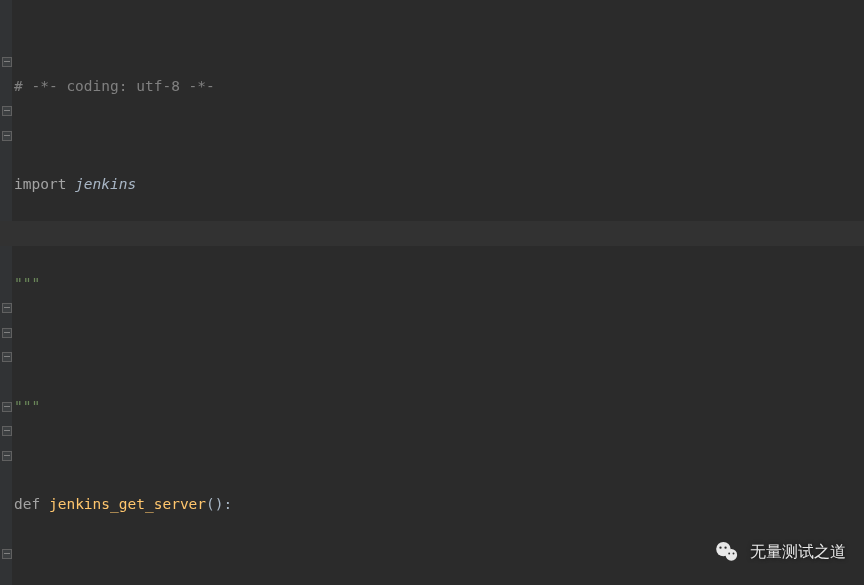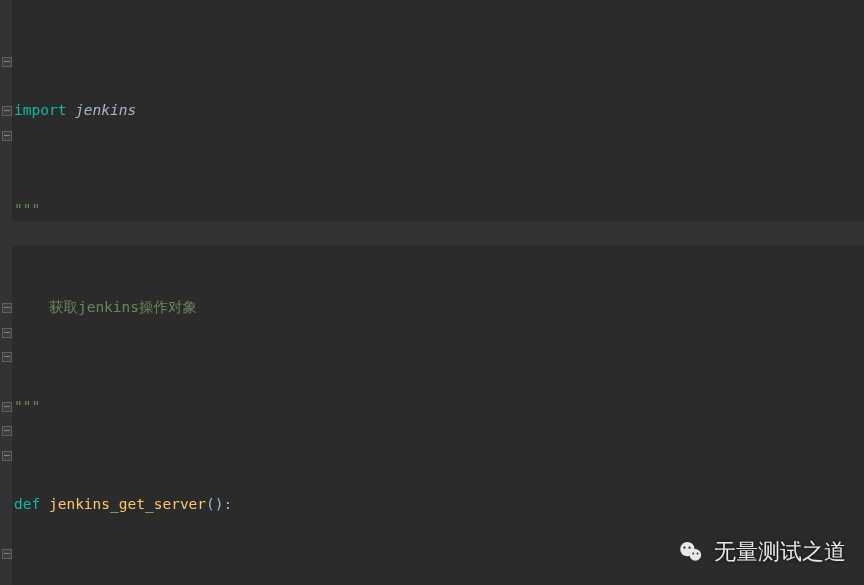--- a/index.html
+++ b/index.html
@@ -54,36 +54,36 @@
     left: 0;
     right: 0;
     height: 24.6px;
     background: #323232;
     z-index: 0;
   }
   .line > span, .line { position: relative; z-index: 1; }
 
   
   .c-comment { color: #808080; } 
-  .c-kw { color: #14b8a6; }      
+  .c-kw { color: #a3a3a3; }      
   .c-def { color: #ffc66d; }     
   .c-op { color: #a9b7c6; }
   .c-id { color: #a9b7c6; font-style: italic; }
   .c-doc { color: #6a8759; }
 
   .watermark {
     position: absolute;
     right: 18px;
     bottom: 20px;
     display: flex;
     align-items: center;
     gap: 10px;
     color: #e8e8e8;
     font-family: "PingFang SC", "Microsoft YaHei", sans-serif;
-    font-size: 22px;
+    font-size: 16px;
     z-index: 5;
     text-shadow: 0 0 4px rgba(0,0,0,0.8);
   }
   .wm-icon {
     width: 26px; height: 26px;
     display: inline-block;
   }
 </style>
 </head>
 <body>
@@ -100,26 +100,26 @@
       <div class="fold" style="top: 401.6px;"></div>
       <div class="fold" style="top: 426.2px;"></div>
       <div class="fold" style="top: 450.8px;"></div>
       <div class="fold" style="top: 549.2px;"></div>
     </div>
 
   <div class="hl-line" style="top:calc(24.6px * 9)"></div>
 
   <div class="code">
     
+    <div class="line"><span class="c-comment"># -*- coding: utf-8 -*-</span></div>
     
     <div class="line"><span class="c-kw">import</span><span class="c-id"> jenkins</span></div>
     
     <div class="line"><span class="c-doc">"""</span></div>
     
-    <div class="line"><span class="c-doc">    获取jenkins操作对象</span></div>
     
     <div class="line"><span class="c-doc">"""</span></div>
     
     <div class="line"><span class="c-kw">def</span><span> </span><span class="c-def" style="">jenkins_get_server</span><span class="c-op">():</span></div>
     
     
     
     
     
     

